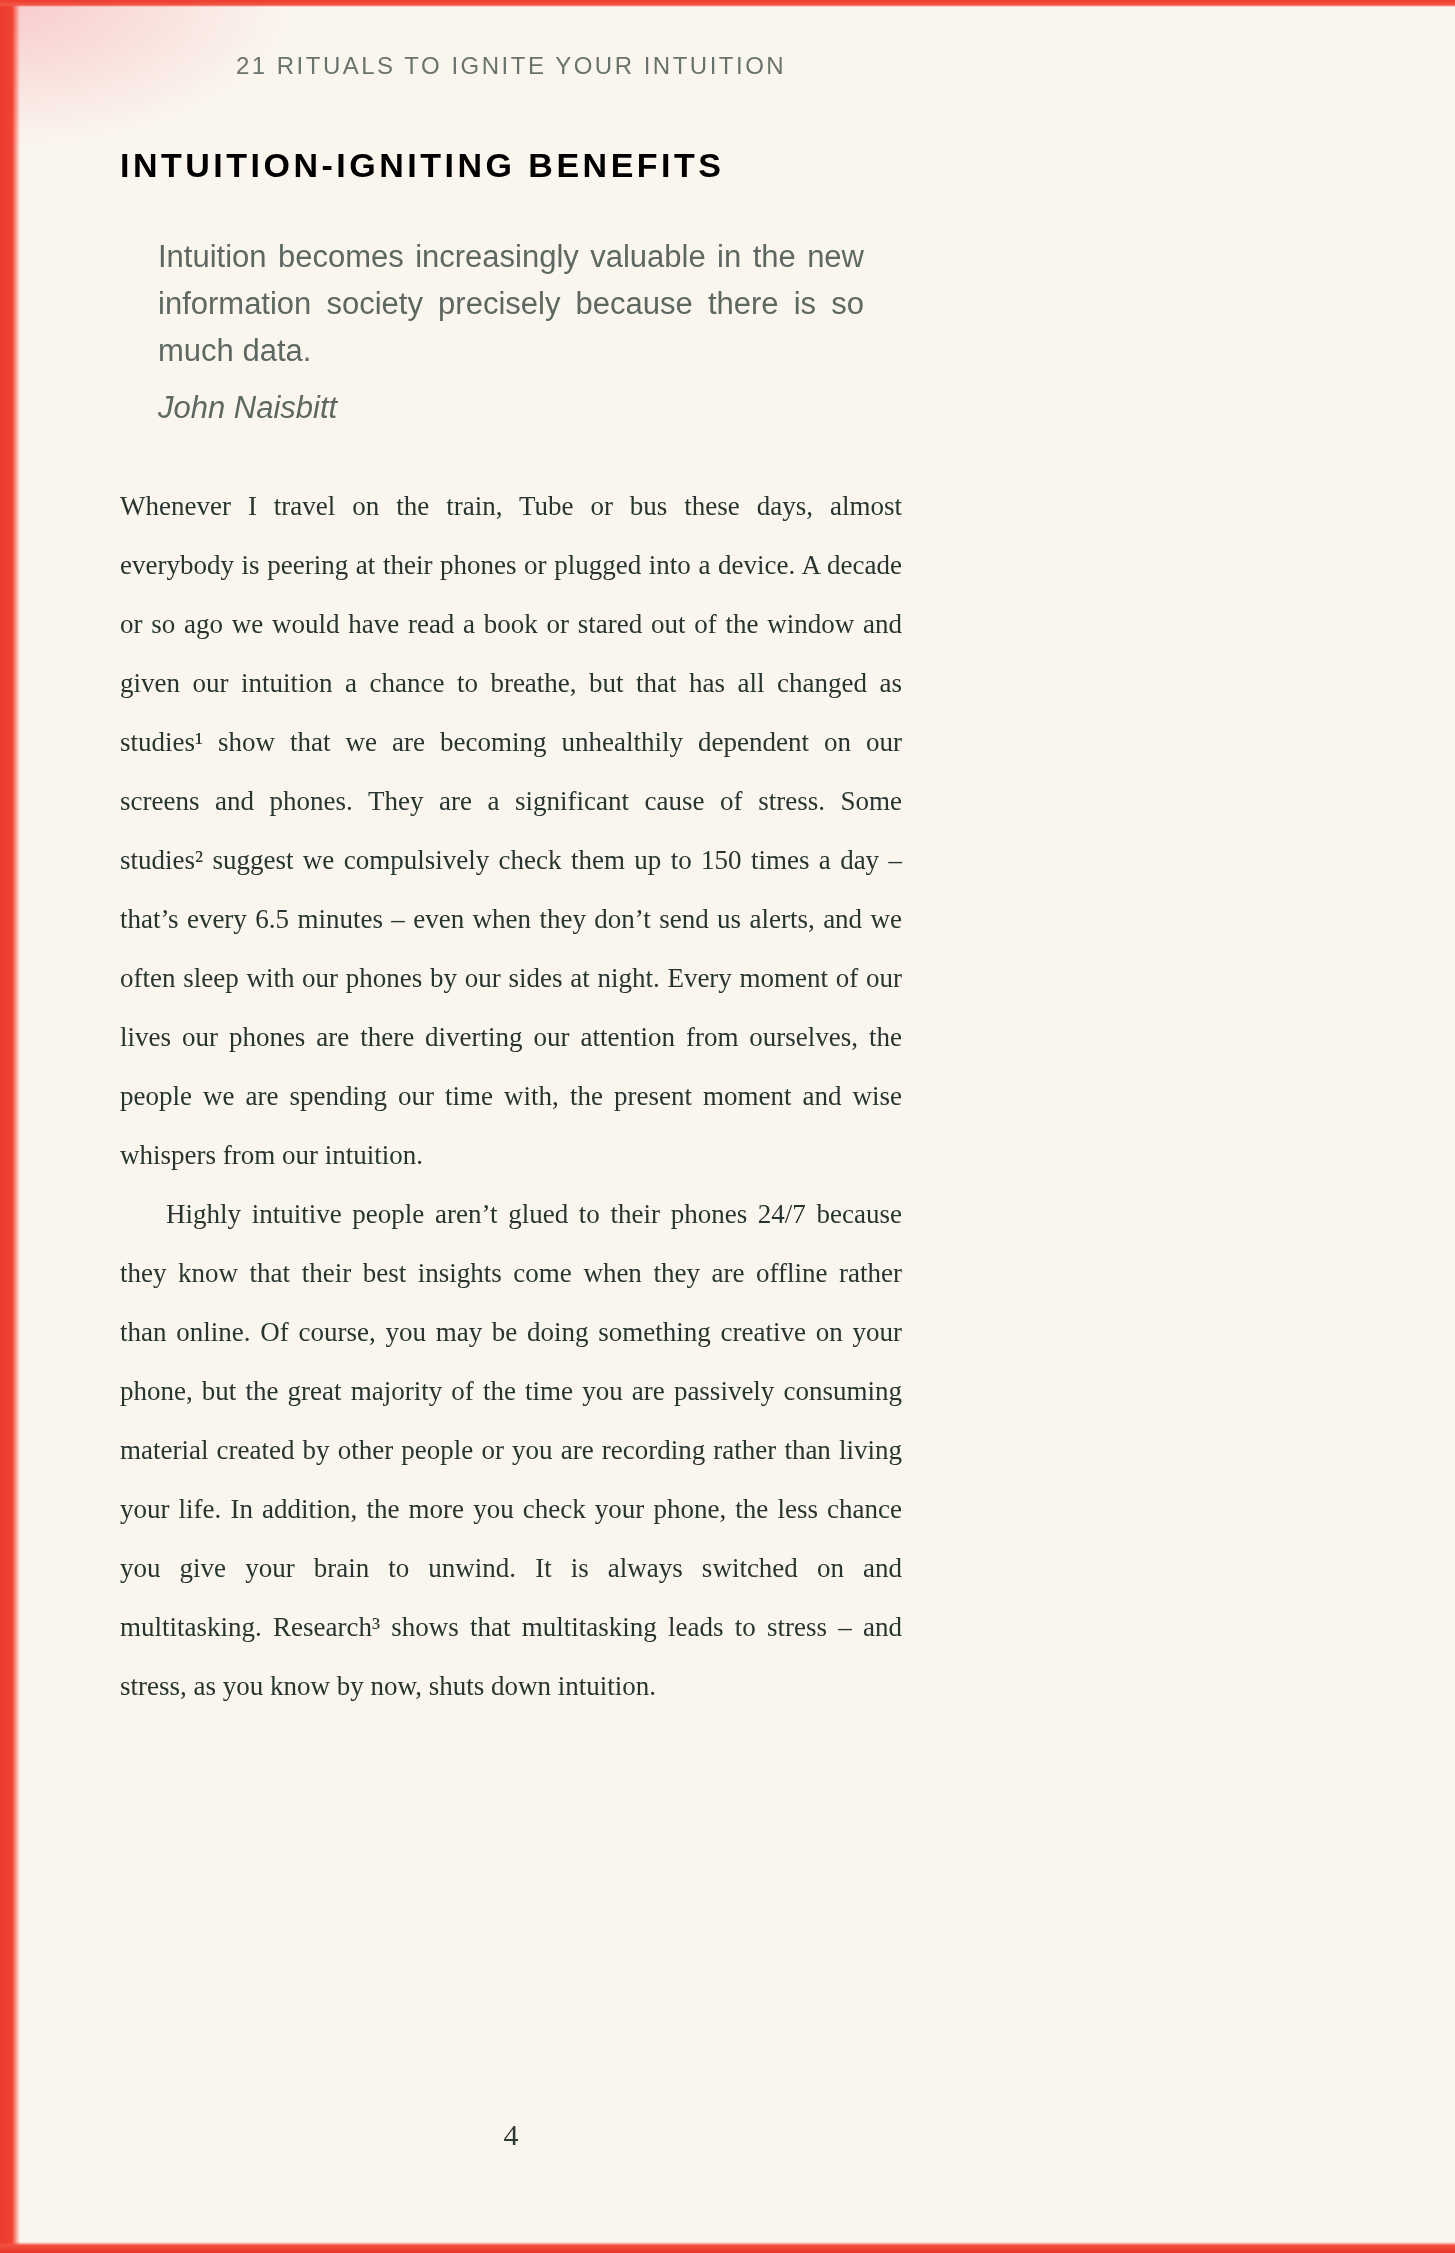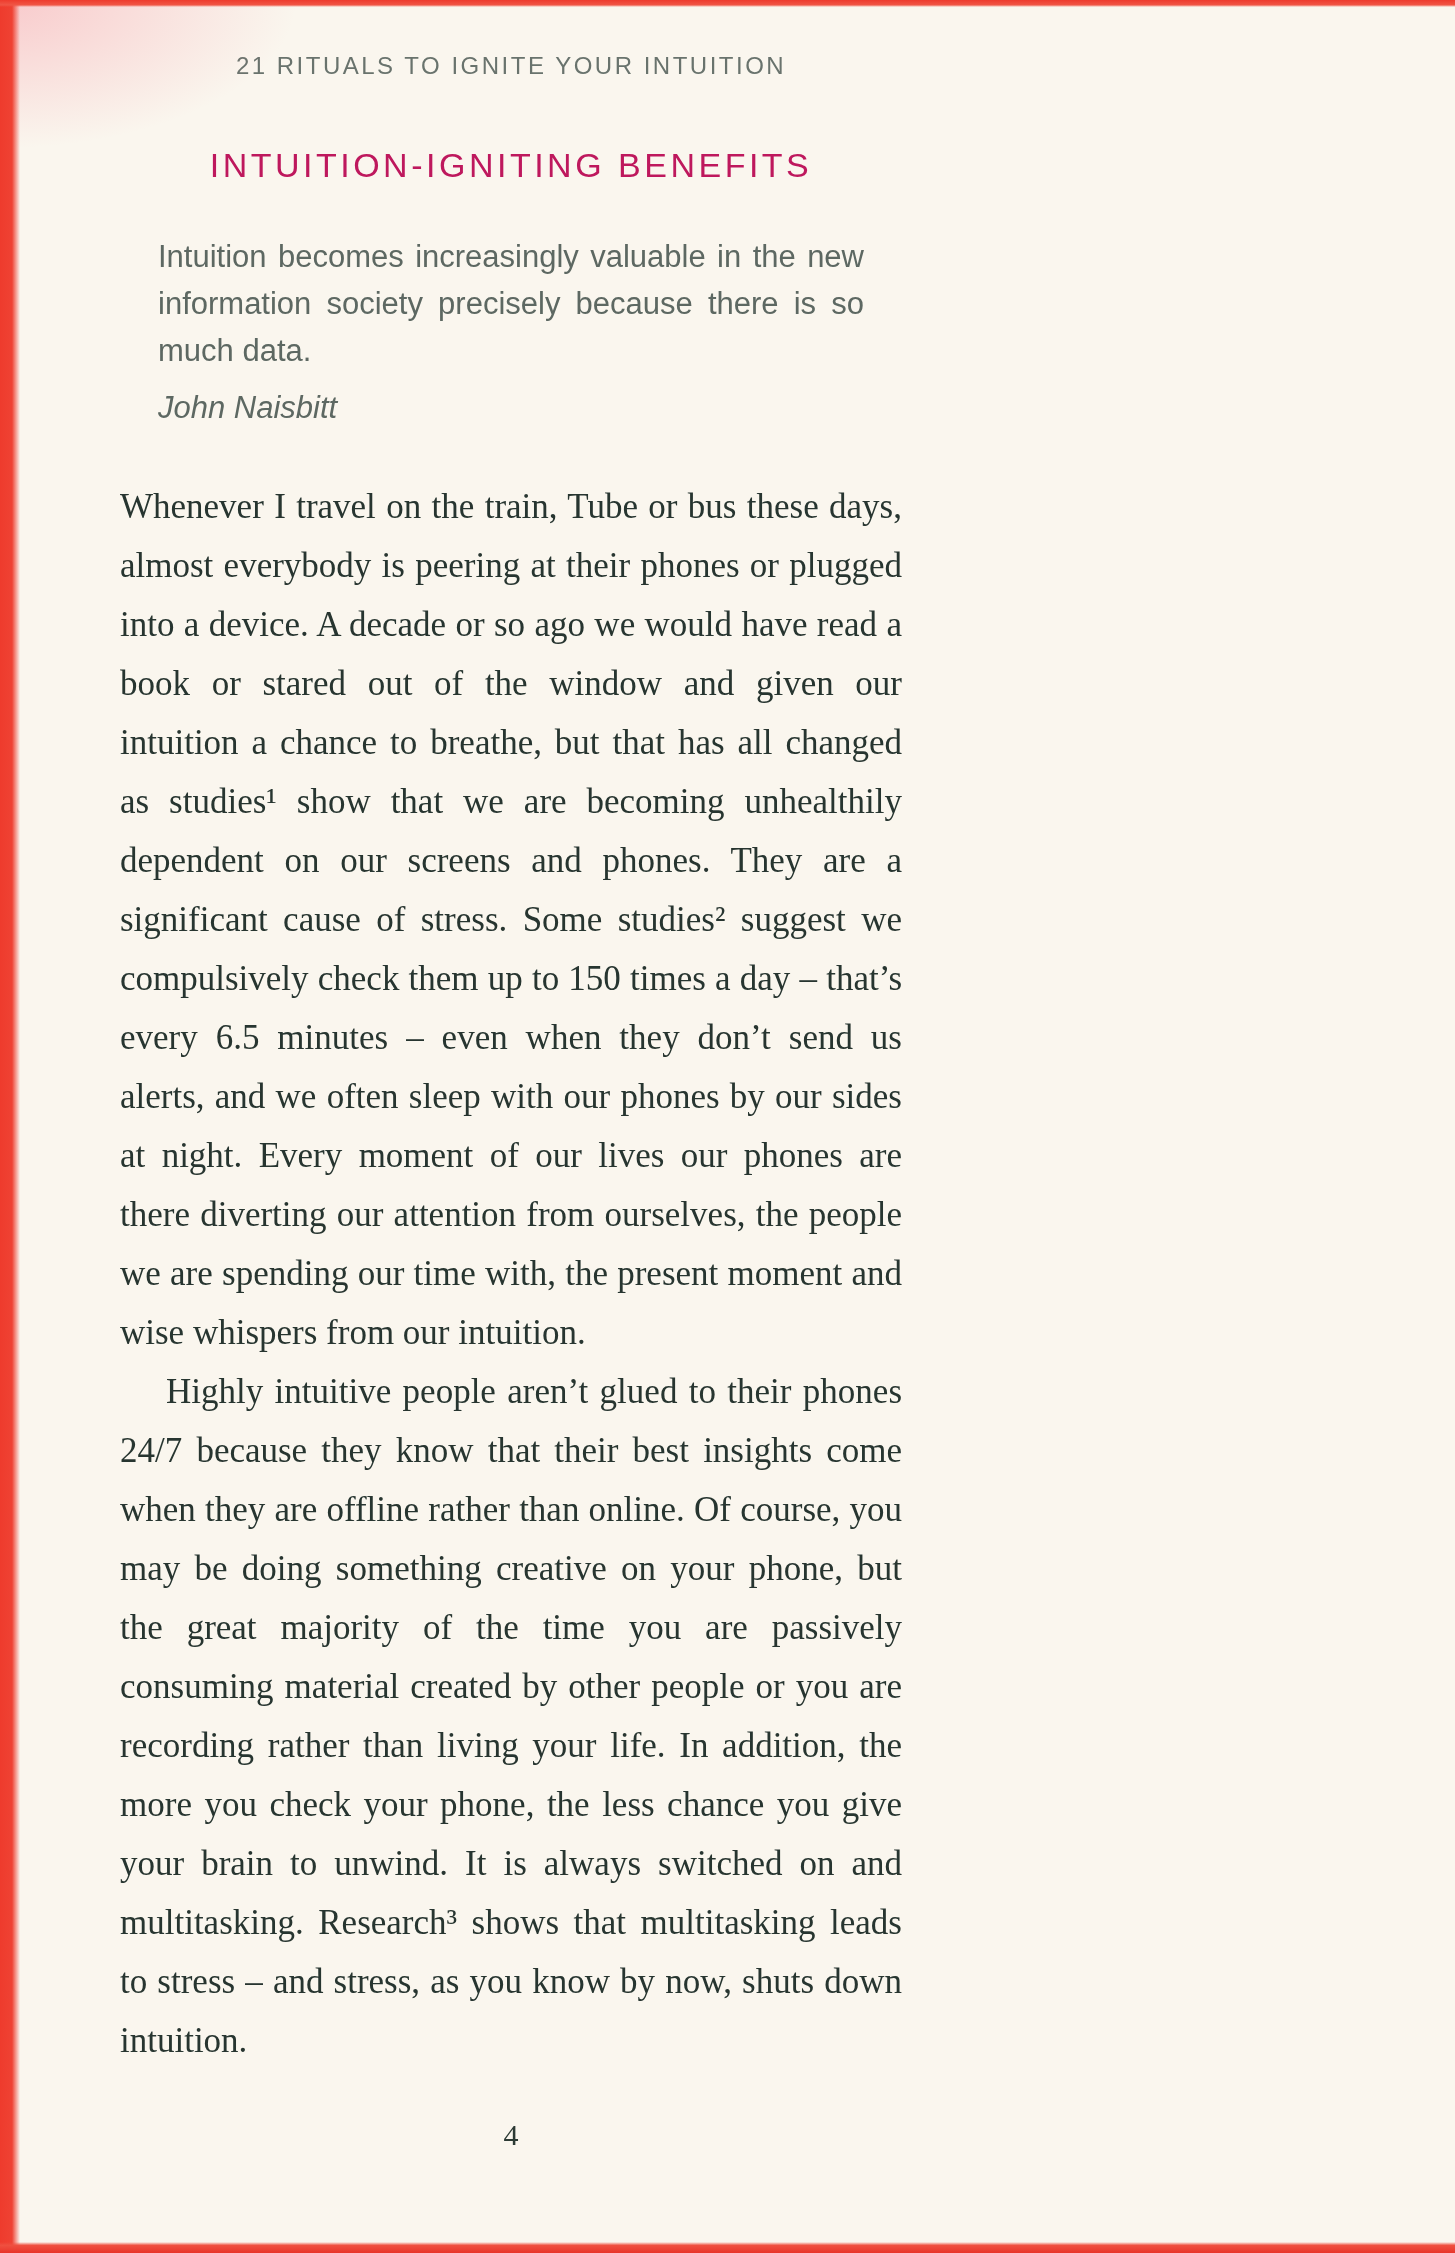--- a/index.html
+++ b/index.html
@@ -57,45 +57,44 @@
     text-align: center;
     font-family: "Liberation Sans", "DejaVu Sans", sans-serif;
     font-size: 24px;
     letter-spacing: 2.5px;
     color: #69736d;
   }
   .section-heading {
     margin: 66px 0 0 0;
     font-family: "Liberation Sans", "DejaVu Sans", sans-serif;
     font-size: 34px;
-    font-weight: 400;
+    font-weight: 700;
     letter-spacing: 3.5px;
-    color: #be185d;
-    text-align: center;
+    color: #000000;
   }
   .epigraph {
     margin: 48px 38px 0 38px;
     width: 706px;
     font-family: "Liberation Sans", "DejaVu Sans", sans-serif;
     font-size: 31px;
     line-height: 47px;
     color: #5d6862;
   }
   .epigraph-text {
     margin: 0;
     text-align: justify;
   }
   .epigraph-attribution {
     margin: 10px 0 0 0;
     text-align: left;
     font-style: italic;
   }
   .body-text {
     margin-top: 46px;
-    font-size: 35px;
+    font-size: 27px;
     line-height: 59px;
     color: #273530;
     text-align: justify;
   }
   .body-text p {
     margin: 0;
   }
   .body-text p.indented {
     text-indent: 46px;
   }

